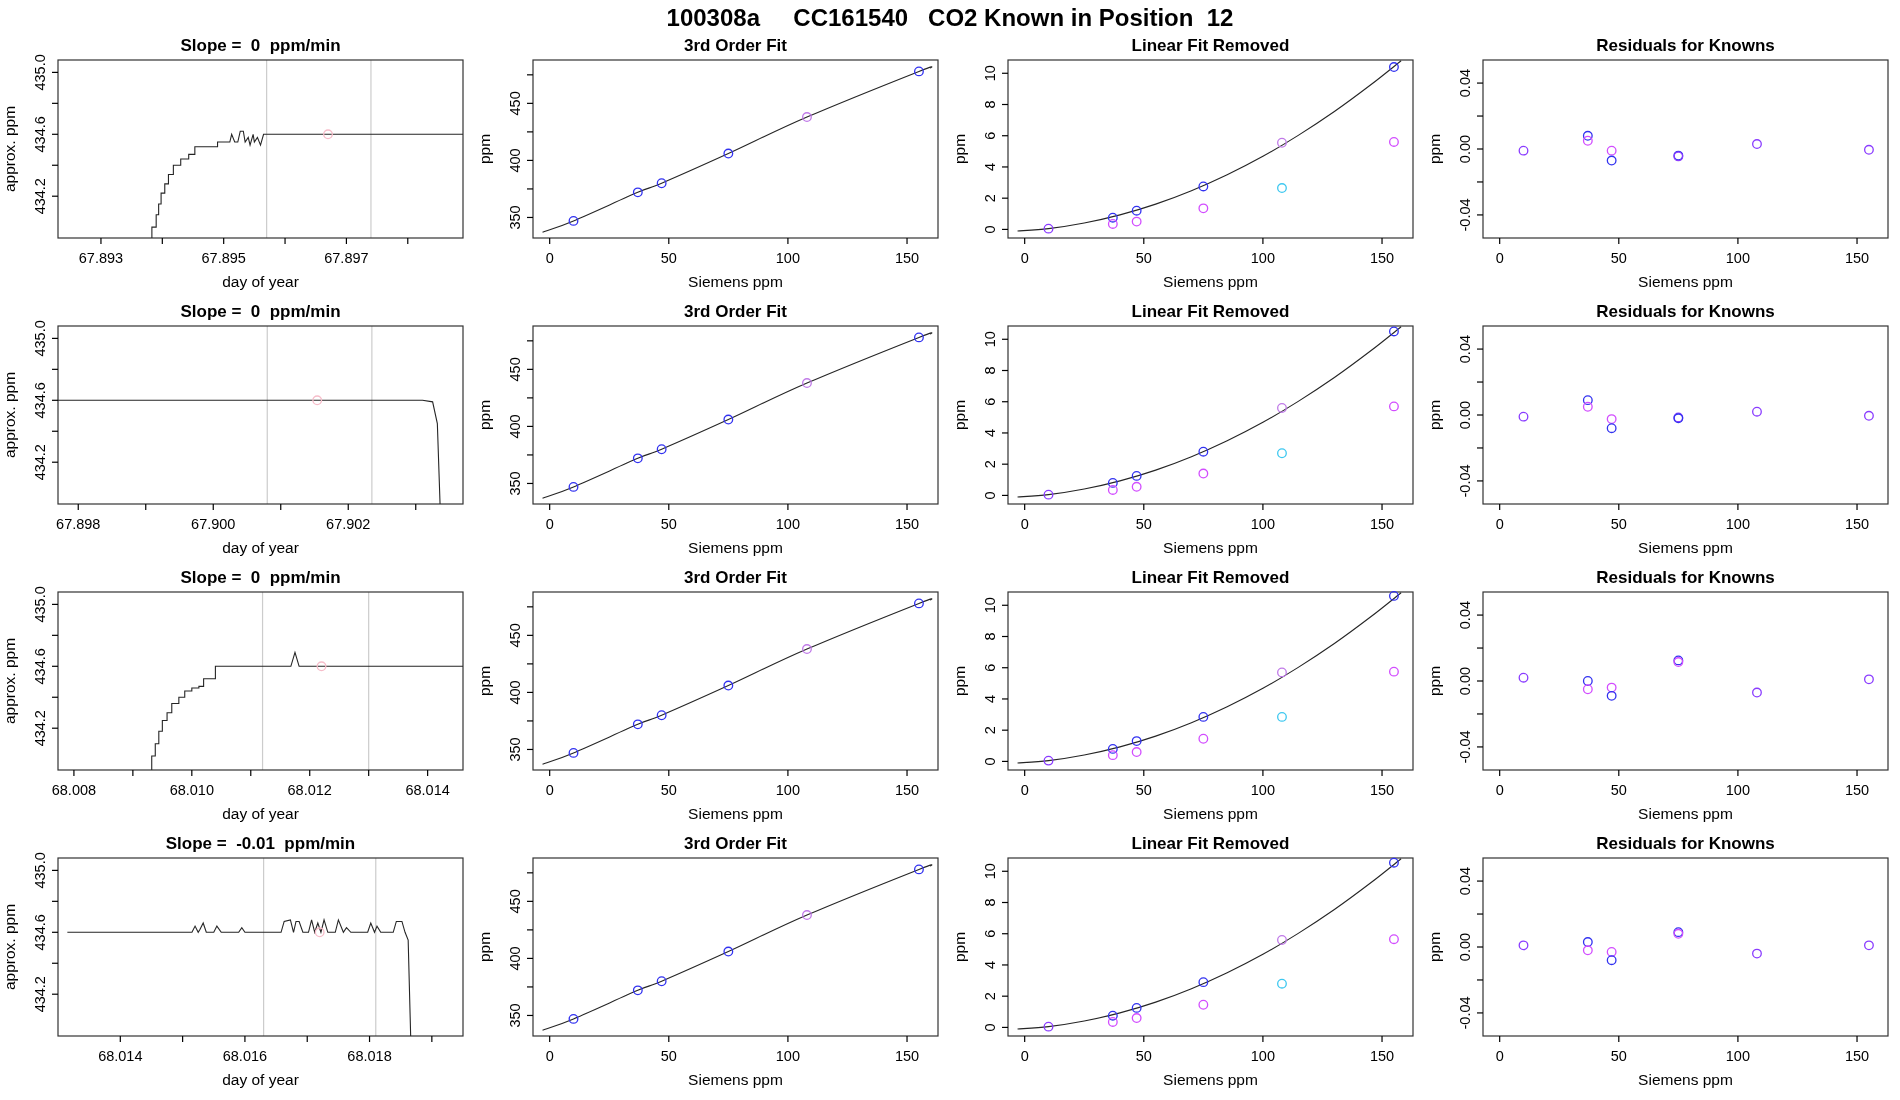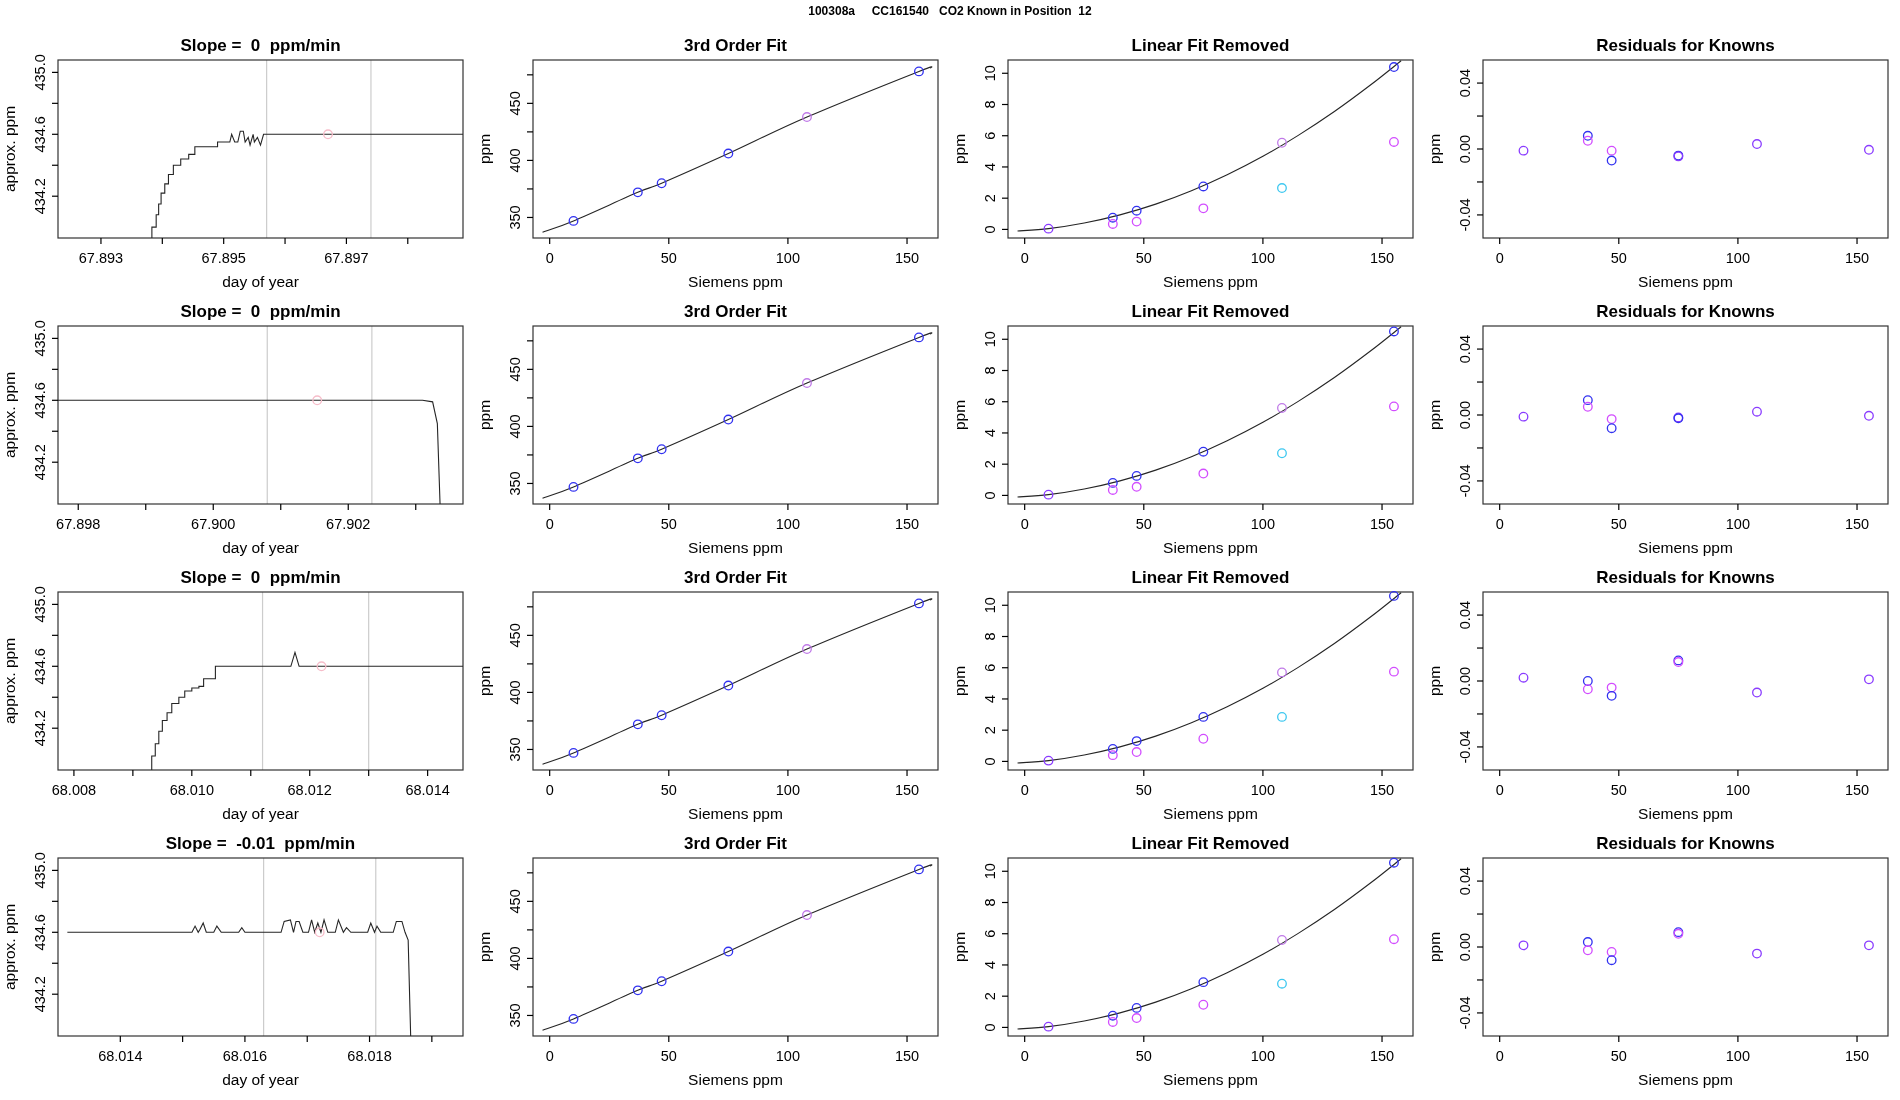--- a/index.html
+++ b/index.html
@@ -1,19 +1,19 @@
 <!DOCTYPE html>
 <html><head>
 <meta charset="utf-8">
 <style>
   html,body{margin:0;padding:0;background:#ffffff;}
   #canvas{position:relative;width:1900px;height:1100px;background:#ffffff;overflow:hidden;
           font-family:"Liberation Sans", sans-serif;}
   #main-title{position:absolute;top:4px;left:0;width:1900px;text-align:center;
-              font-size:12px;font-weight:bold;color:#000;white-space:pre;}
+              font-size:24px;font-weight:bold;color:#000;white-space:pre;}
   #plot-grid{position:absolute;left:0;top:30px;display:grid;
              grid-template-columns:repeat(4,475px);grid-template-rows:repeat(4,266px);}
   .cell{width:475px;height:266px;}
   svg text{fill:#000;}
 </style>
 </head>
 <body>
 
 <div id="canvas">
   <div id="main-title">100308a     CC161540   CO2 Known in Position  12</div>

